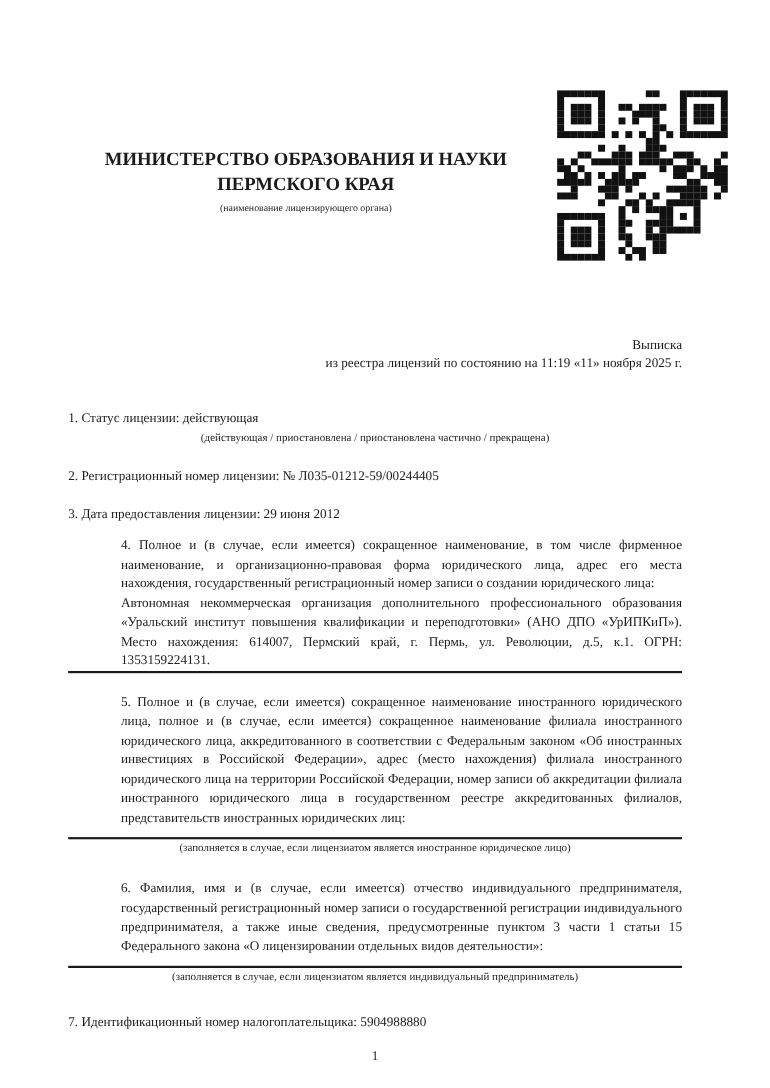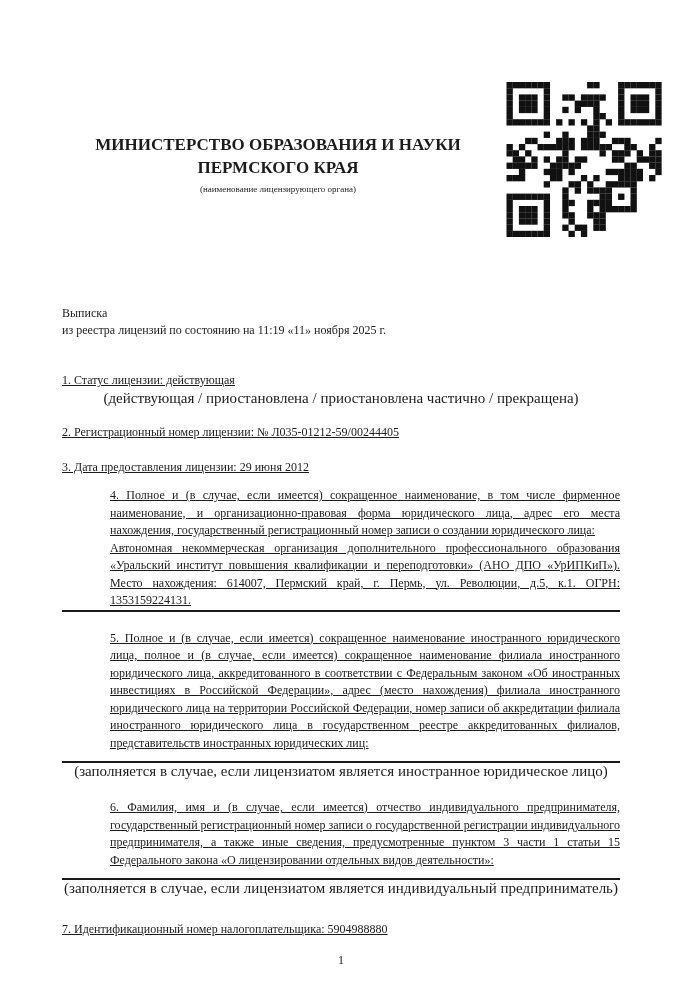--- a/index.html
+++ b/index.html
@@ -20,25 +20,25 @@
   .ministry-caption { font-size: 9px; line-height: 12px; margin-top: 4px; }
 
   .qr {
     position: absolute;
     left: 505px;
     top: 82px;
     width: 158px;
     height: 155px;
   }
 
-  .doc-title { margin-top: 110px; text-align: left; font-size: 12px; line-height: 17px; }
-
-  .item { margin: 0; font-size: 12px; line-height: 17.5px; text-decoration: underline; }
+  .doc-title { margin-top: 110px; text-align: right; font-size: 12px; line-height: 17px; }
+
+  .item { margin: 0; font-size: 12px; line-height: 17.5px; }
   .just { text-align: justify; text-align-last: left; margin-left: 48px; }
-  .sub-caption { font-size: 15px; line-height: 13px; text-align: center; margin: 2px 0 0 0; }
+  .sub-caption { font-size: 10px; line-height: 13px; text-align: center; margin: 2px 0 0 0; }
 
   .mt-item1 { margin-top: 33px; }
   .mt-item2 { margin-top: 19.5px; }
   .mt-item3 { margin-top: 17.5px; }
   .mt-item4 { margin-top: 10.5px; }
   .mt-item5 { margin-top: 18px; }
   .mt-item6 { margin-top: 21px; }
   .mt-item7 { margin-top: 26px; }
 
   .rule { border: none; border-top: 2px solid #1a1a1a; margin: 0; height: 0; }

